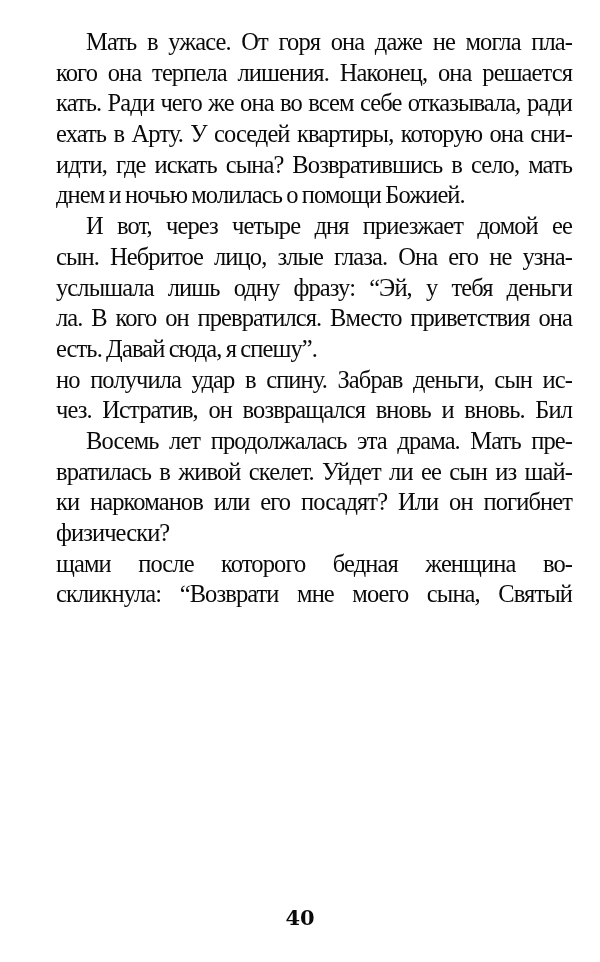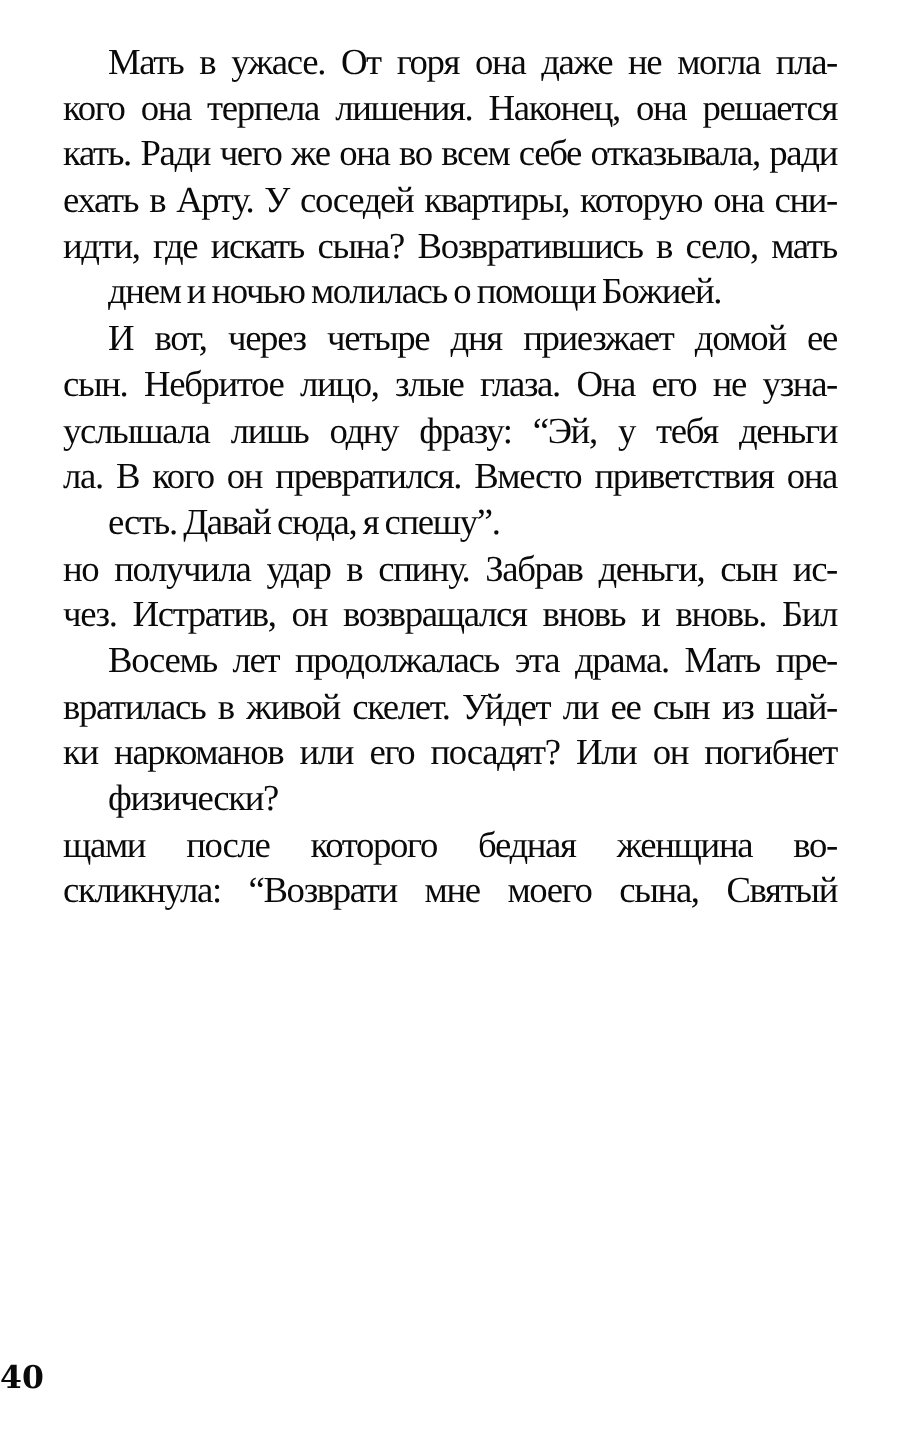--- a/index.html
+++ b/index.html
@@ -10,49 +10,48 @@
     body {
       width: 600px;
       height: 962px;
       position: relative;
       overflow: hidden;
       font-family: "Liberation Serif", "DejaVu Serif", serif;
       color: #0a0a0a;
     }
     .page {
       position: absolute;
-      left: 42px;
+      left: 56px;
       top: 27px;
       width: 516px;
     }
     .line {
       display: block;
       height: 30.7px;
       line-height: 30.7px;
       font-size: 24.5px;
       white-space: nowrap;
       text-align: justify;
       text-align-last: justify;
       letter-spacing: -0.9px;
       word-spacing: -1px;
       overflow: visible;
     }
     .line.indent {
       padding-left: 30px;
     }
     .line.last {
       text-align-last: left;
-      margin-left: 30px;
     }
     .page-number {
       position: absolute;
       left: 0;
       width: 600px;
       top: 905px;
-      text-align: left;
+      text-align: center;
       font-family: "DejaVu Serif", serif;
       font-weight: bold;
       font-size: 21px;
       color: #0a0a0a;
     }
   </style>
 </head>
 <body>
 
 <div class="page">

